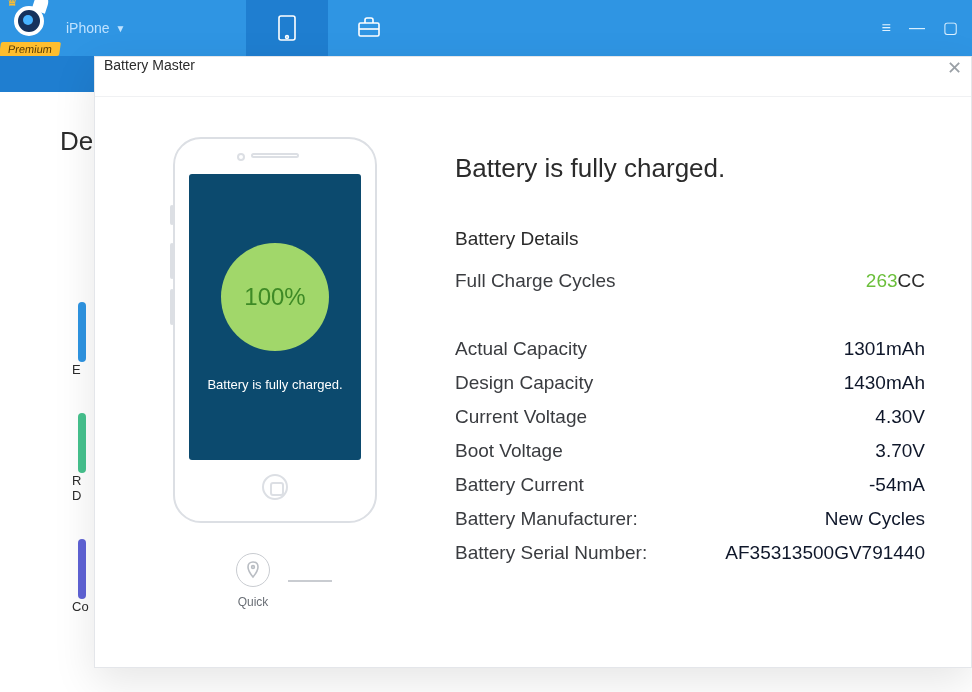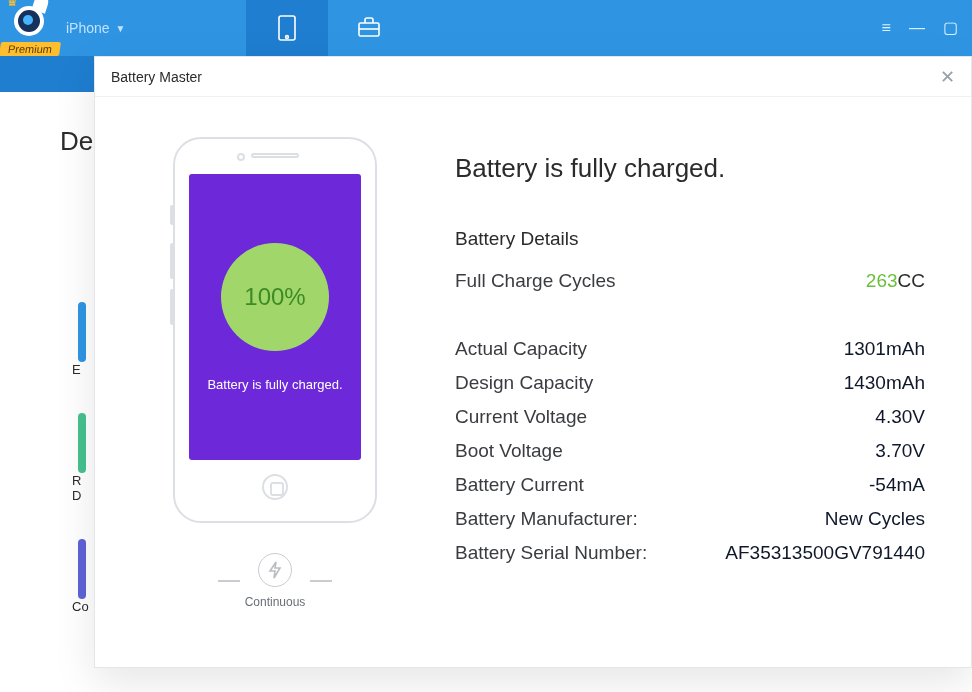--- a/index.html
+++ b/index.html
@@ -54,37 +54,37 @@
   .bg-side { position:absolute; left:78px; top:210px; display:flex; flex-direction:column; gap:36px; }
   .pill { width:8px; height:60px; border-radius:6px; }
   .p-blue{background:#2f95e3;} .p-green{background:#46c28e;} .p-purple{background:#5f63d6;}
   .bg-lbl{ font-size:13px; color:#2b2b2b; margin-left:-6px;}
 
   
   .modal {
     position:absolute; left:94px; top:56px; width:878px; height:612px;
     background:#fff; border:1px solid #e4e6ea; box-shadow:0 14px 40px rgba(0,0,0,.10);
   }
-  .modal-hd { height:40px; display:flex; align-items:center; padding:0 16px; border-bottom:1px solid #f0f1f3; }
+  .modal-hd { height:40px; display:flex; align-items:flex-start; padding:0 9px; border-bottom:1px solid #f0f1f3; }
   .modal-hd span.title { font-size:14px; color:#2b2b2b; }
   .modal-hd .x { margin-left:auto; color:#9aa0a6; font-size:18px; cursor:default;}
   .modal-body { display:flex; height:572px; }
 
   
   .left { width:360px; display:flex; flex-direction:column; align-items:center; padding-top:40px;}
   .phone {
     width:204px; height:386px; border:2px solid #dcdfe4; border-radius:28px; position:relative;
     display:flex; flex-direction:column; align-items:center;
   }
   .speaker{ width:48px; height:5px; border:2px solid #dcdfe4; border-radius:4px; margin-top:14px;}
   .cam{ width:8px;height:8px;border:2px solid #dcdfe4;border-radius:50%; position:absolute; left:62px; top:14px;}
   .sidebtn{position:absolute; left:-5px; width:4px; background:#dcdfe4; border-radius:2px;}
   .sb1{top:66px;height:20px;} .sb2{top:104px;height:36px;} .sb3{top:150px;height:36px;}
   .screen{
-    margin-top:16px; width:172px; height:286px; background:#6d28d9; border-radius:3px;
+    margin-top:16px; width:172px; height:286px; background:#0c4a6e; border-radius:3px;
     display:flex; flex-direction:column; align-items:center; justify-content:center; gap:26px;
   }
   .pct-circle{
     width:108px; height:108px; border-radius:50%; background:#a1d76a;
     display:flex; align-items:center; justify-content:center;
     color:#3e8a26; font-size:24px;
   }
   .screen .msg{ color:#fff; font-size:13px; }
   .homebtn{ width:26px;height:26px;border:2px solid #dcdfe4;border-radius:50%; margin-top:14px; position:relative;}
   .homebtn::after{content:"";position:absolute;left:6px;top:6px;width:10px;height:10px;border:2px solid #dcdfe4;border-radius:3px;}
@@ -180,29 +180,30 @@
           <div class="sidebtn sb2"></div>
           <div class="sidebtn sb3"></div>
         <div class="screen">
           <div class="pct-circle">100%</div>
           <div class="msg">Battery is fully charged.</div>
         </div>
         <div class="homebtn"></div>
       </div>
 
       <div class="modes">
-        <div class="link"></div>
         <div class="mode">
           <div class="c">
               <svg width="18" height="18" viewBox="0 0 18 18">
-                <path d="M10 1 L4 10 H9 L8 17 L14 7 H9 Z"></path>
+                <path d="M9 1 C12 1 14 3 14 6 C14 10 9 16 9 16 C9 16 4 10 4 6 C4 3 6 1 9 1 Z"></path>
+                <circle cx="9" cy="6" r="1.4"></circle>
               </svg>
             </div>
-          <span class="lbl">Continuous</span>
-        </div>
+          <span class="lbl">Quick</span>
+        </div>
+        <div class="link"></div>
         <div class="link"></div>
       </div>
     </div>
 
     <div class="right">
       <div class="headline">Battery is fully charged.</div>
 
       <div class="sect-title">Battery Details</div>
       <div class="rows">
           <div class="row">

